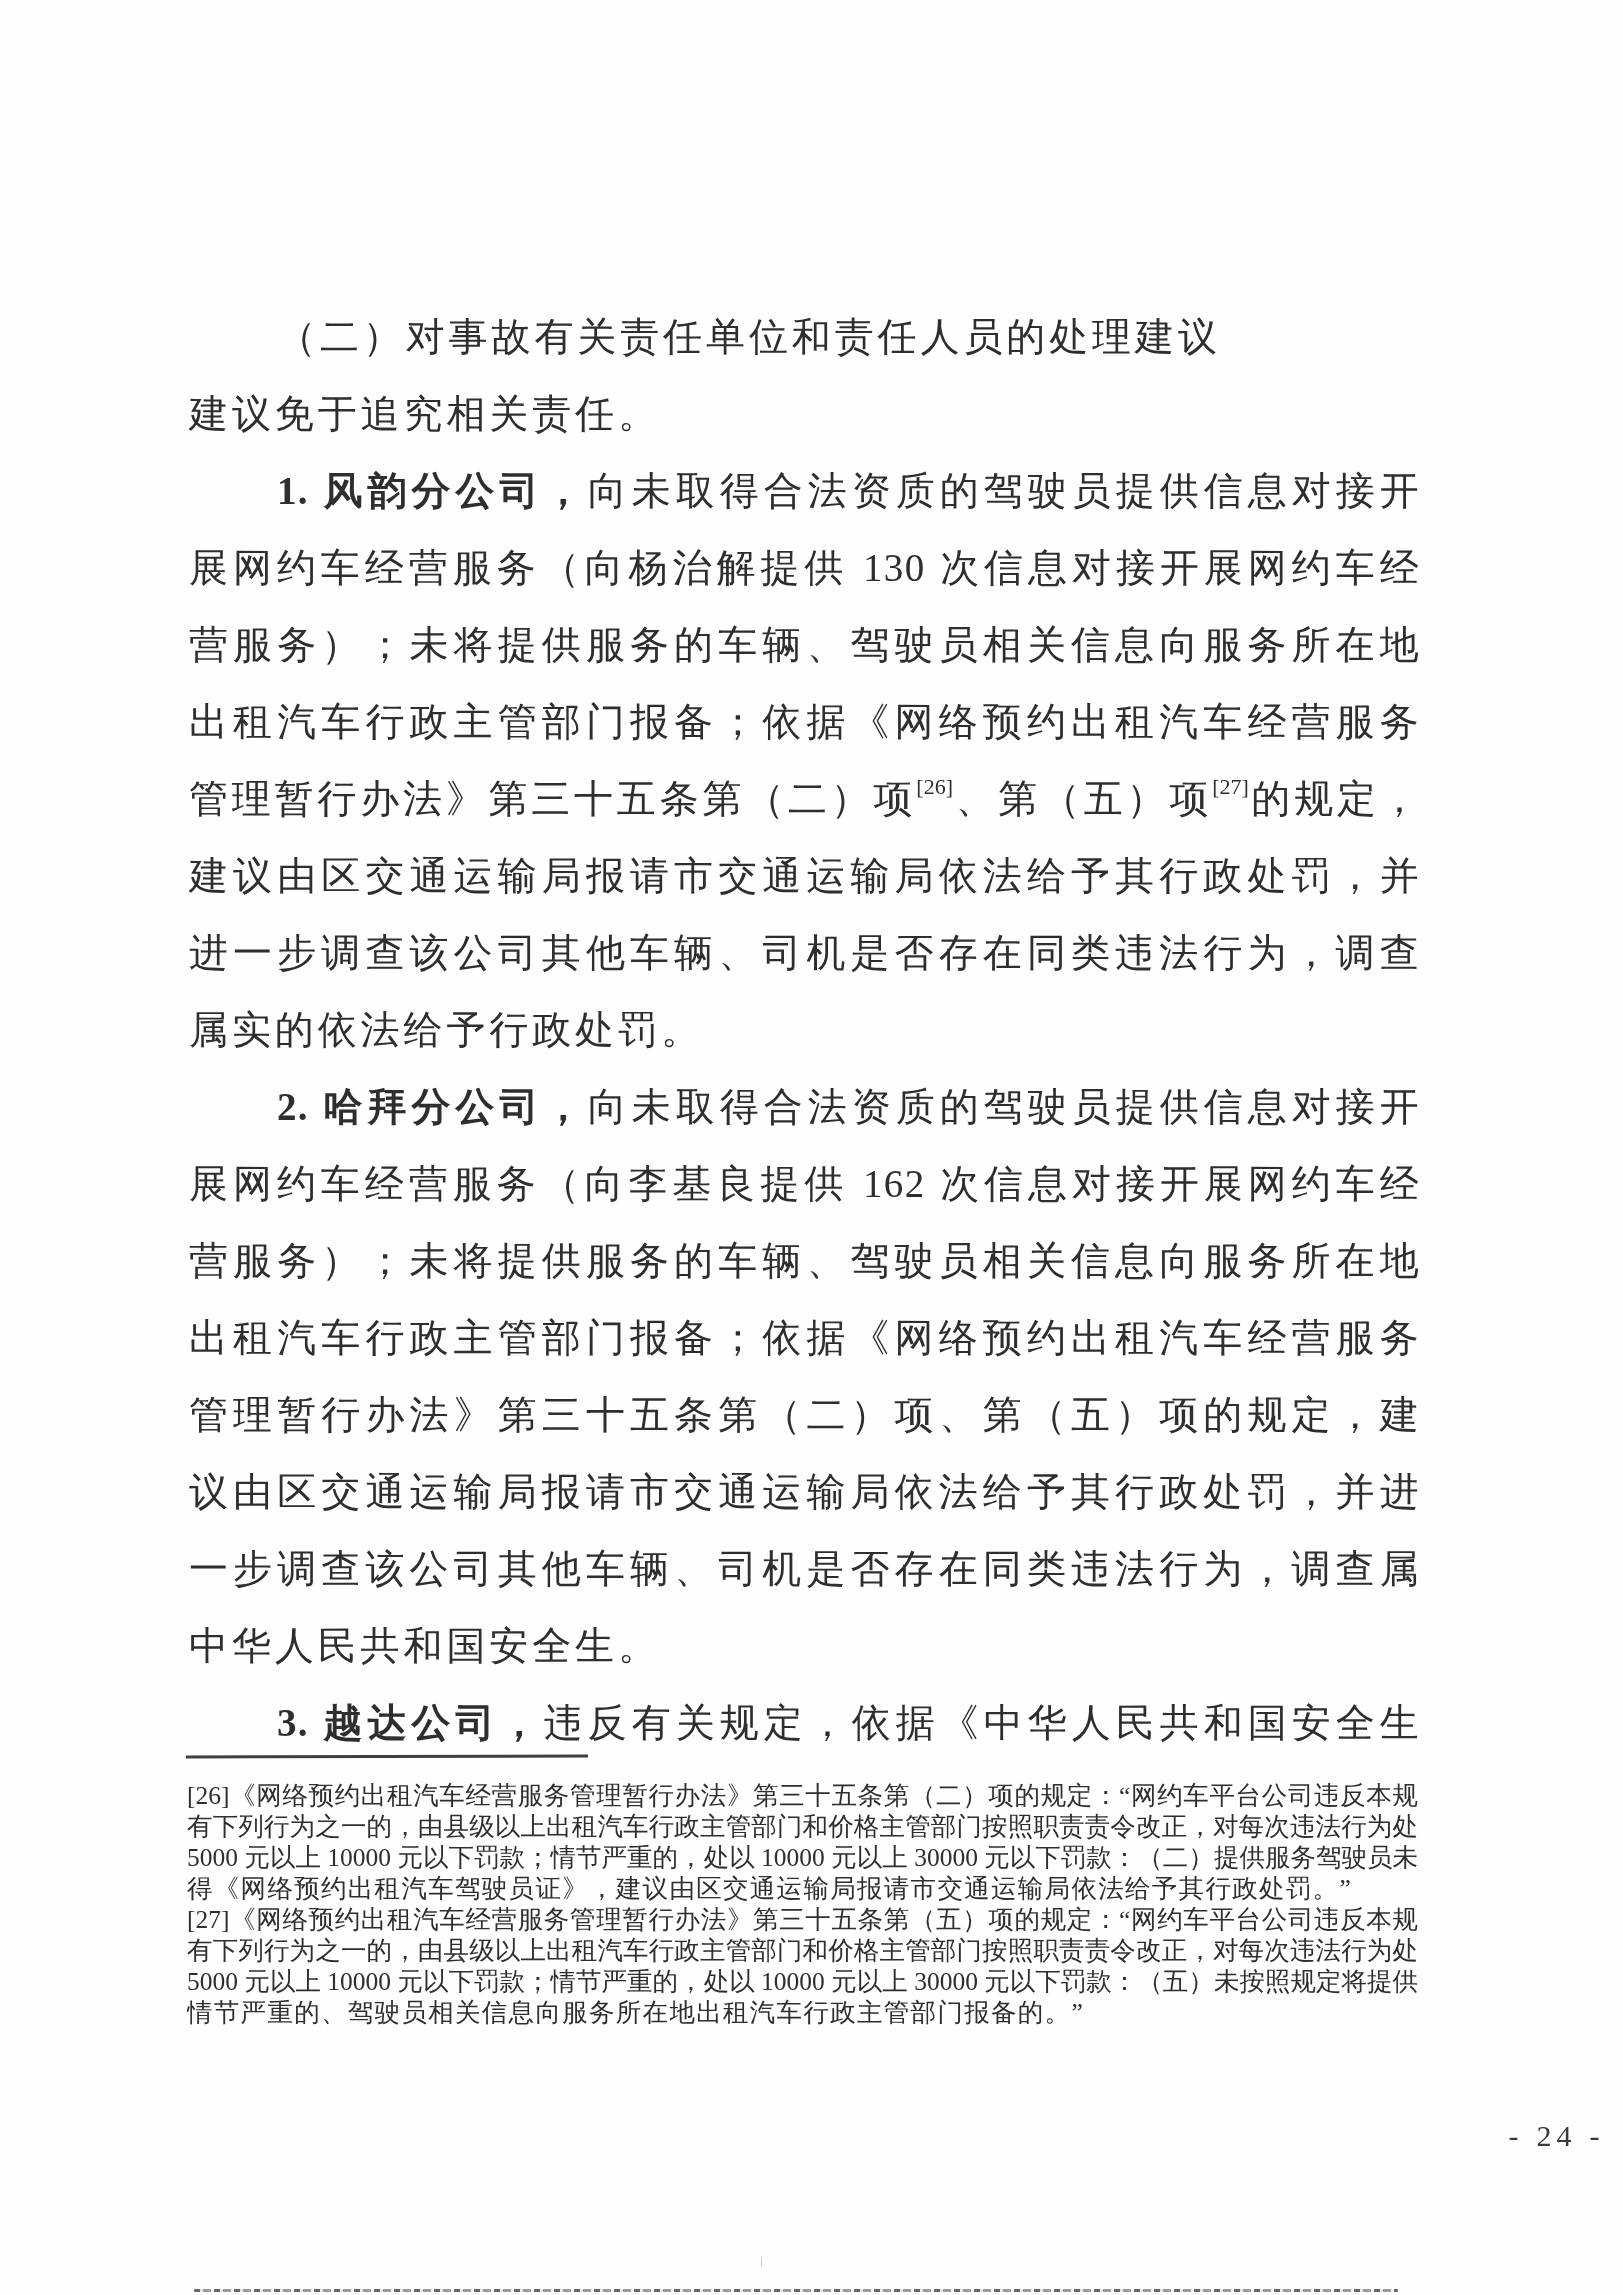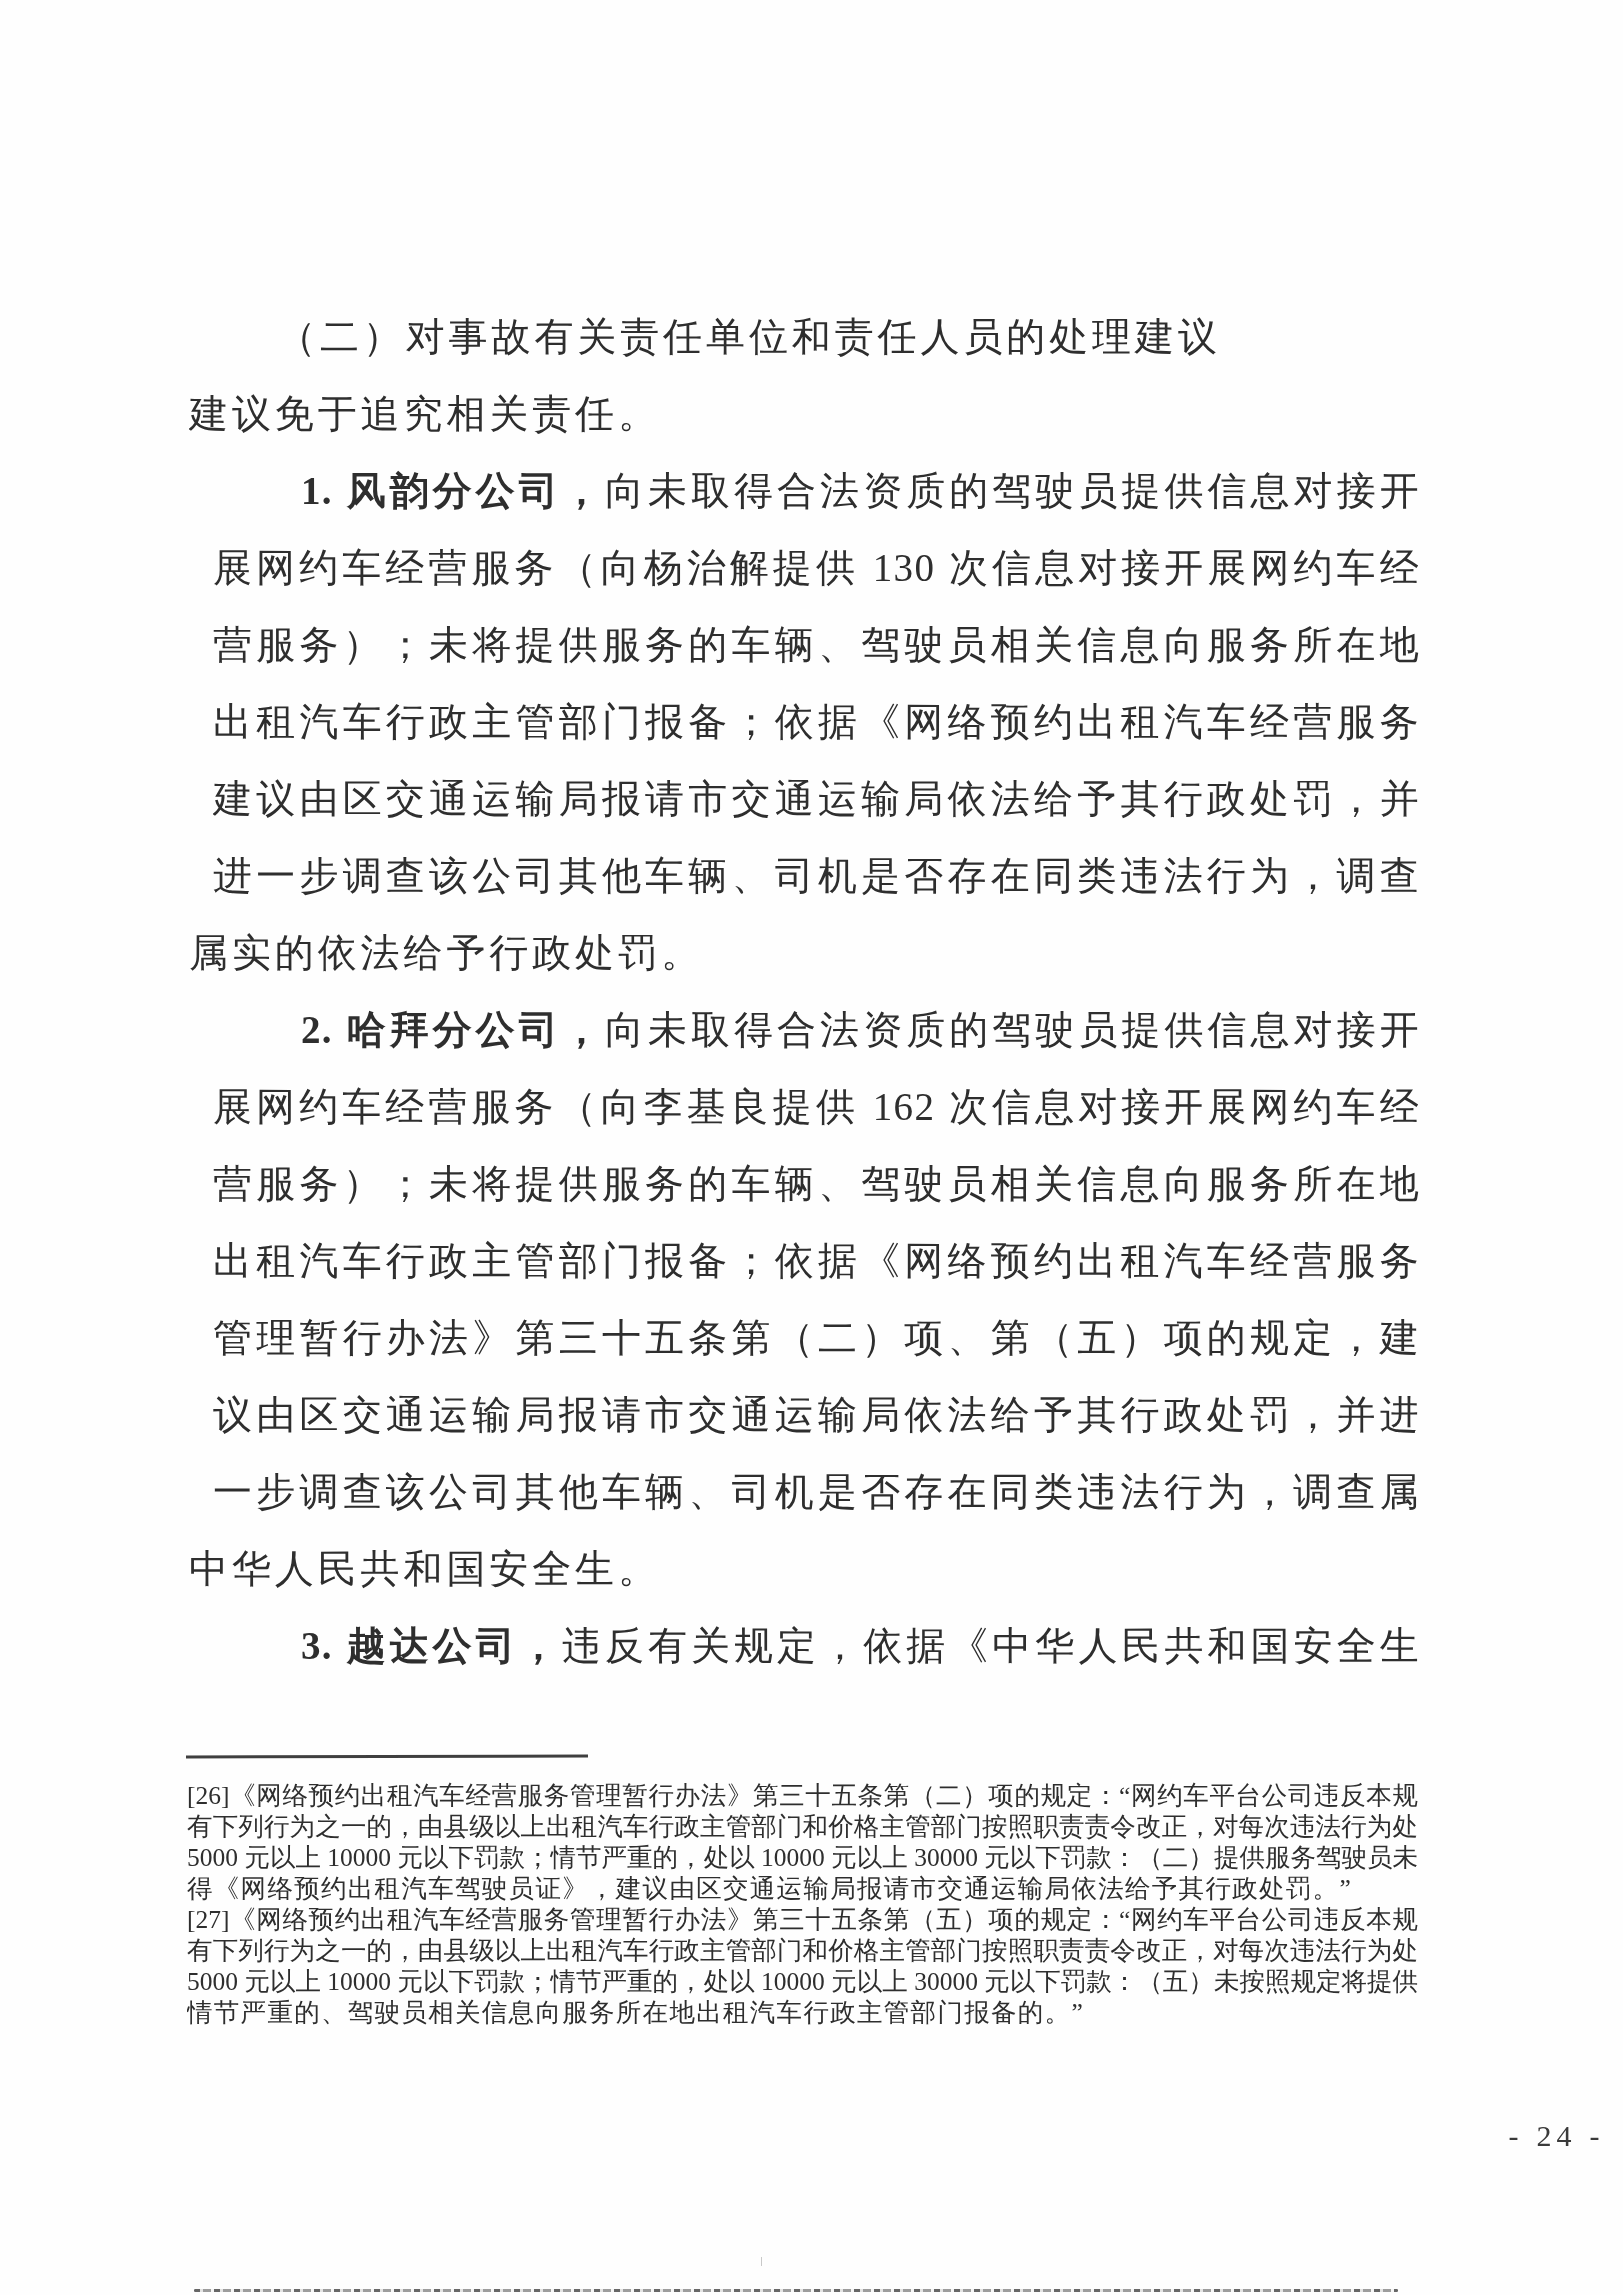--- a/index.html
+++ b/index.html
@@ -31,21 +31,20 @@
     font-size: 39px;
     letter-spacing: 3.9px;
     white-space: nowrap;
     overflow: hidden;
   }
   .body-text .line.justify {
     white-space: normal;
     text-align: justify;
     text-align-last: justify;
     letter-spacing: 1.3px;
-    margin-left: 24px;
   }
   .body-text .line.indent { padding-left: 88px; }
   .seg.bold { font-weight: bold; }
   .seg.sup {
     font-size: 22px;
     position: relative;
     top: -18.3px;
     letter-spacing: 0;
   }
 
@@ -127,20 +126,21 @@
 
 <div class="page">
 
   <main class="body-text">
       <div class="line indent"><span class="seg">（二）对事故有关责任单位和责任人员的处理建议</span></div>
       <div class="line"><span class="seg">建议免于追究相关责任。</span></div>
       <div class="line justify indent"><span class="seg bold">1. 风韵分公司，</span><span class="seg">向未取得合法资质的驾驶员提供信息对接开</span></div>
       <div class="line justify"><span class="seg">展网约车经营服务（向杨治解提供 130 次信息对接开展网约车经</span></div>
       <div class="line justify"><span class="seg">营服务）；未将提供服务的车辆、驾驶员相关信息向服务所在地</span></div>
       <div class="line justify"><span class="seg">出租汽车行政主管部门报备；依据《网络预约出租汽车经营服务</span></div>
+      <div class="line justify"><span class="seg">管理暂行办法》第三十五条第（二）项</span><span class="seg sup">[26]</span><span class="seg">、第（五）项</span><span class="seg sup">[27]</span><span class="seg">的规定，</span></div>
       <div class="line justify"><span class="seg">建议由区交通运输局报请市交通运输局依法给予其行政处罚，并</span></div>
       <div class="line justify"><span class="seg">进一步调查该公司其他车辆、司机是否存在同类违法行为，调查</span></div>
       <div class="line"><span class="seg">属实的依法给予行政处罚。</span></div>
       <div class="line justify indent"><span class="seg bold">2. 哈拜分公司，</span><span class="seg">向未取得合法资质的驾驶员提供信息对接开</span></div>
       <div class="line justify"><span class="seg">展网约车经营服务（向李基良提供 162 次信息对接开展网约车经</span></div>
       <div class="line justify"><span class="seg">营服务）；未将提供服务的车辆、驾驶员相关信息向服务所在地</span></div>
       <div class="line justify"><span class="seg">出租汽车行政主管部门报备；依据《网络预约出租汽车经营服务</span></div>
       <div class="line justify"><span class="seg">管理暂行办法》第三十五条第（二）项、第（五）项的规定，建</span></div>
       <div class="line justify"><span class="seg">议由区交通运输局报请市交通运输局依法给予其行政处罚，并进</span></div>
       <div class="line justify"><span class="seg">一步调查该公司其他车辆、司机是否存在同类违法行为，调查属</span></div>

